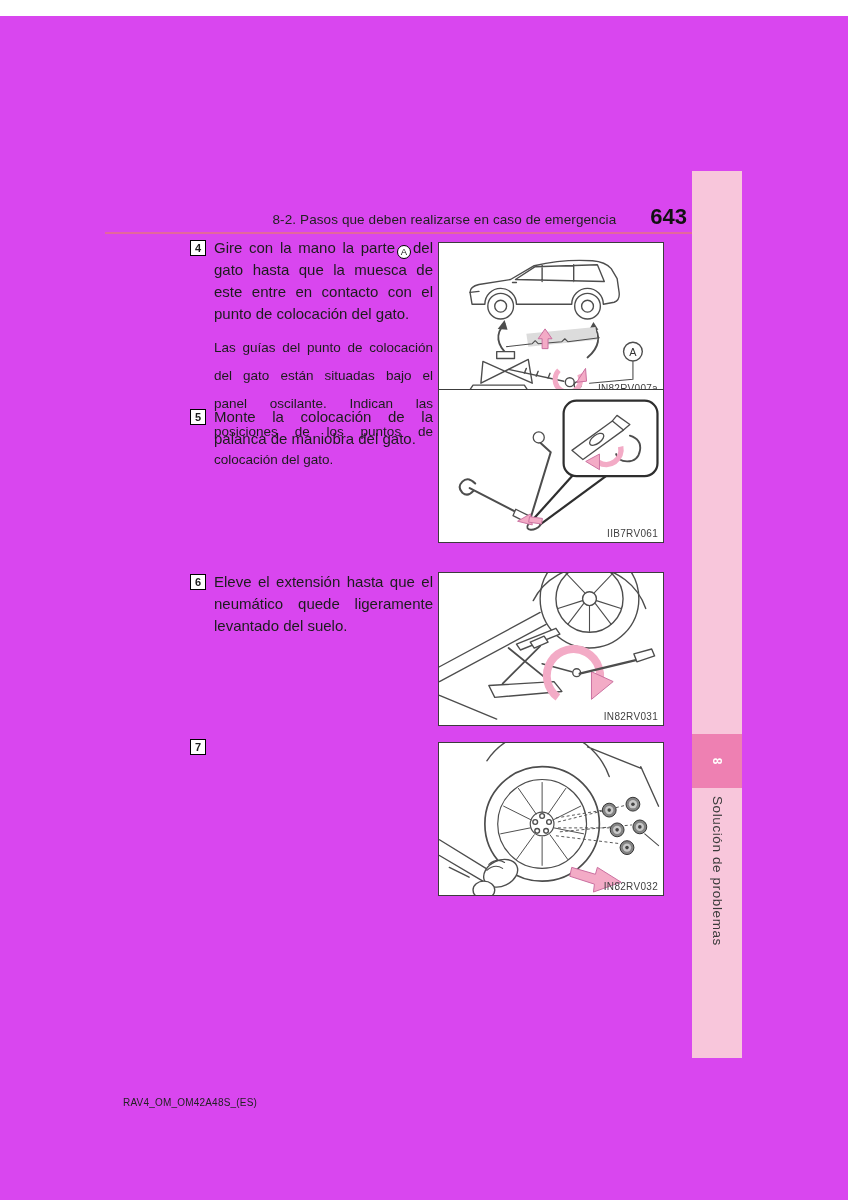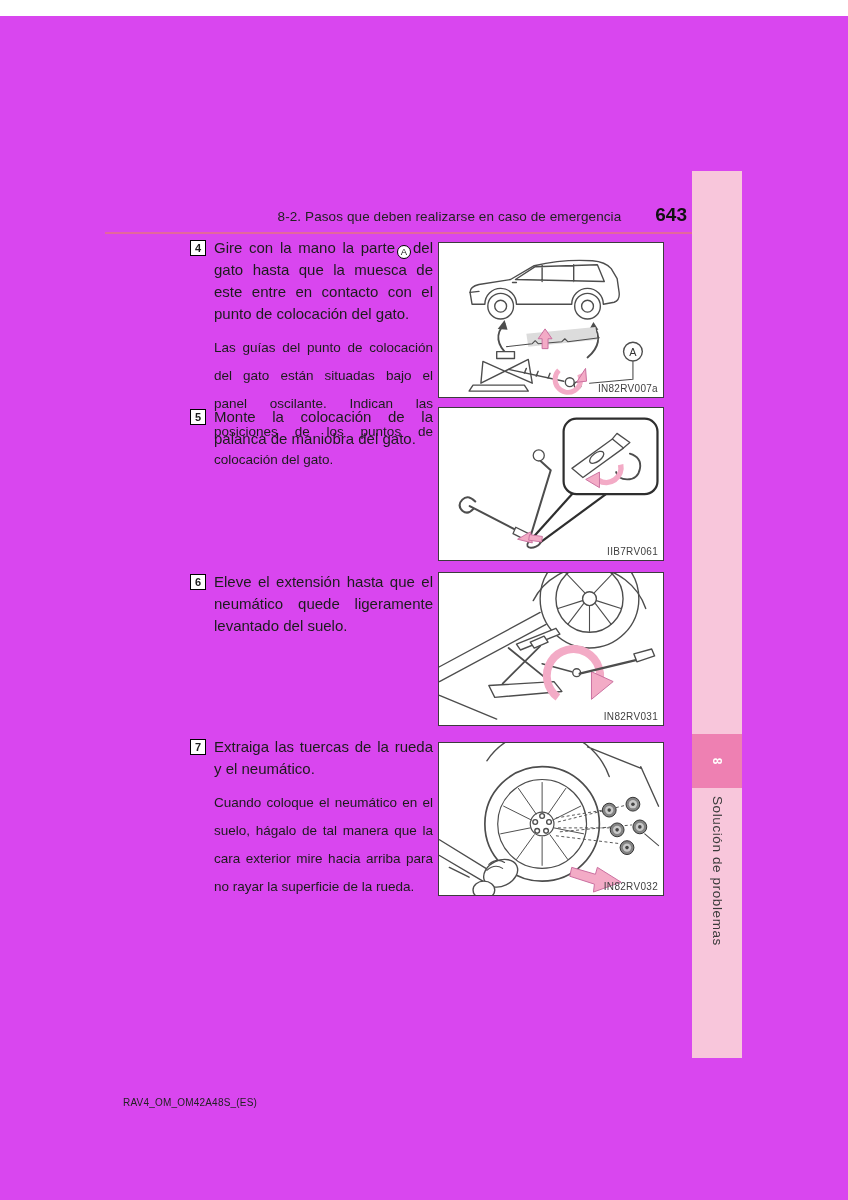--- a/index.html
+++ b/index.html
@@ -7,21 +7,21 @@
   .page {
     position:relative; width:848px; height:1200px; background:#d946ef;
     font-family:"Liberation Sans", sans-serif; color:#1c1c1c; overflow:hidden;margin-top:16px;
   }
   
   .header-row {
     position:absolute; top:188px; left:105px; width:582px;
     display:flex; justify-content:flex-end; align-items:baseline; gap:34px;
   }
   .header-title { font-size:13.5px; color:#222; letter-spacing:0.1px; }
-  .header-page-num { font-size:19px; font-weight:bold; color:#111; }
+  .header-page-num { font-size:22px; font-weight:bold; color:#111; }
   .header-rule {
     position:absolute; top:216px; left:105px; width:637px; height:2px;
     background:#e4679d;
   }
   
   .sidebar {
     position:absolute; left:692px; top:155px; width:50px; height:887px;
     background:#f8c6db;
   }
   .sidebar-badge {
@@ -56,21 +56,21 @@
   .figure {
     position:absolute; left:438px; width:226px; background:#fff;
     border:1px solid #3c3c3c;
   }
   .figure svg { display:block; width:100%; height:100%; }
   .fig-caption {
     position:absolute; right:5px; bottom:3px; font-size:10px; color:#3f3f3f;
     letter-spacing:0.3px;
   }
   #fig1 { top:226px; height:156px; }
-  #fig2 { top:391px; height:154px;padding-left:16px; }
+  #fig2 { top:373px; height:154px;padding-left:16px; }
   #fig3 { top:556px; height:154px; }
   #fig4 { top:726px; height:154px; }
   
   .footer-code {
     position:absolute; left:123px; top:1081px; font-size:10px; color:#222;
     letter-spacing:0.2px;
   }
   .ink { stroke:#4d4d4d; fill:none; stroke-width:1.4; stroke-linecap:round; stroke-linejoin:round; }
   .inkf { stroke:#4d4d4d; fill:#ffffff; stroke-width:1.4; stroke-linejoin:round; }
   .pinkfill { fill:#f3abc6; stroke:#c96f9e; stroke-width:1; stroke-linejoin:round; }
@@ -206,24 +206,20 @@
       <polygon class="pinkfill" points="176,110 154,100 154,128"></polygon>
 
       <path class="ink" d="M142,102 L200,88" style="stroke-width:2.2"></path>
       <polygon class="inkf" points="197,82 215,77 218,84 200,90" fill="#f0f0f0"></polygon>
     </svg>
     <div class="fig-caption">IN82RV031</div>
   </div>
 
   <div class="step" style="top:720px;">
     <div class="step-num">7</div>
-    <div class="step-body">
-      <span>Extraiga las tuercas de la rueda y el neumático.</span>
-      <div class="step-note">Cuando coloque el neumático en el suelo, hágalo de tal manera que la cara exterior mire hacia arriba para no rayar la superficie de la rueda.</div>
-    </div>
   </div>
 
   <div class="figure" id="fig4">
     <svg viewBox="0 0 226 154">
 
       <path class="ink" d="M48,18 A70,70 0 0 1 172,34 M150,4 L205,26 M204,24 L222,64"></path>
       <path class="ink" d="M0,98 L52,130 M0,114 L44,140 M10,126 L30,136"></path>
 
       <circle class="ink" cx="104" cy="82" r="58" style="stroke-width:1.7"></circle>
       <circle class="ink" cx="104" cy="82" r="45" style="stroke-width:1.2"></circle>

